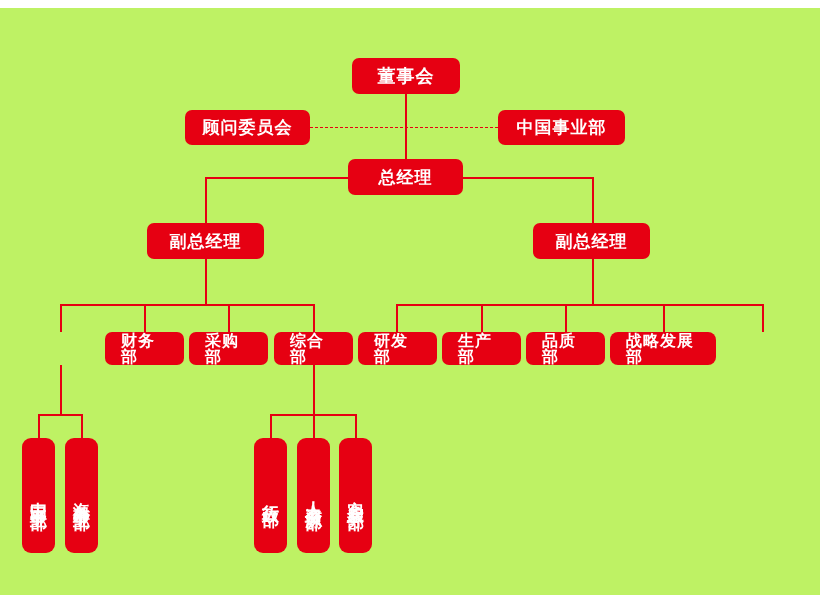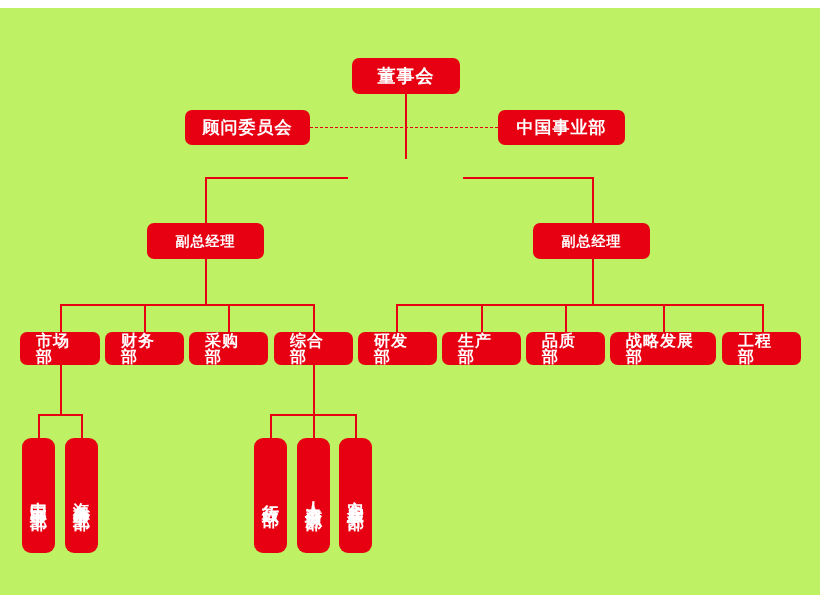--- a/index.html
+++ b/index.html
@@ -44,21 +44,21 @@
     writing-mode: vertical-rl;
     text-orientation: upright;
     font-size: 17px;
     letter-spacing: 3px;
     padding: 14px 0;
     border-radius: 9px;
   }
 
   .node.lvl1 { font-size: 18px; }
   .node.lvl2 { font-size: 17px; }
-  .node.lvl3 { font-size: 14px; }
+  .node.lvl3 { font-size: 17px; }
   .node.lvl4 { font-size: 16px; }
 
   
   .ln {
     position: absolute;
     background: #e60012;
     z-index: 1;
   }
   .ln.v { width: 1.6px; }
   .ln.h { height: 1.6px; }
@@ -78,20 +78,21 @@
   <div class="node horiz lvl1" style="left:352px; top:50px; width:108px; height:36px;">董事会</div>
 
   <div class="ln v" style="left:405px; top:86px; height:65px;"></div>
 
   <div class="node horiz lvl2" style="left:185px; top:102px; width:125px; height:35px;">顾问委员会</div>
 
   <div class="node horiz lvl2" style="left:498px; top:102px; width:127px; height:35px;">中国事业部</div>
 
   <div class="ln-dashed" style="left:310px; top:119px; width:188px;"></div>
 
+  <div class="node horiz lvl2" style="left:348px; top:151px; width:115px; height:36px;">总经理</div>
 
   <div class="ln h" style="left:205px; top:169px; width:143px;"></div>
   <div class="ln h" style="left:463px; top:169px; width:129px;"></div>
   <div class="ln v" style="left:205px; top:169px; height:46px;"></div>
   <div class="ln v" style="left:592px; top:169px; height:46px;"></div>
 
   <div class="node horiz lvl3" style="left:147px; top:215px; width:117px; height:36px;">副总经理</div>
 
   <div class="node horiz lvl3" style="left:533px; top:215px; width:117px; height:36px;">副总经理</div>
 
@@ -103,30 +104,28 @@
   <div class="ln v" style="left:313px; top:296px; height:28px;"></div>
 
   <div class="ln v" style="left:592px; top:251px; height:46px;"></div>
   <div class="ln h" style="left:396px; top:296px; width:367px;"></div>
   <div class="ln v" style="left:396px; top:296px; height:28px;"></div>
   <div class="ln v" style="left:481px; top:296px; height:28px;"></div>
   <div class="ln v" style="left:565px; top:296px; height:28px;"></div>
   <div class="ln v" style="left:663px; top:296px; height:28px;"></div>
   <div class="ln v" style="left:762px; top:296px; height:28px;"></div>
 
-  <div class="node horiz lvl4" style="left:20px;  top:324px; width:80px; height:33px;">市场部</div>
   <div class="node horiz lvl4" style="left:189px; top:324px; width:79px; height:33px;">采购部</div>
   <div class="node horiz lvl4" style="left:105px; top:324px; width:79px; height:33px;">财务部</div>
   <div class="node horiz lvl4" style="left:358px; top:324px; width:79px; height:33px;">研发部</div>
 
   <div class="node horiz lvl4" style="left:274px; top:324px; width:79px; height:33px;">综合部</div>
   <div class="node horiz lvl4" style="left:526px; top:324px; width:79px; height:33px;">品质部</div>
   <div class="node horiz lvl4" style="left:442px; top:324px; width:79px; height:33px;">生产部</div>
   <div class="node horiz lvl4" style="left:610px; top:324px; width:106px; height:33px;border-radius:8px;">战略发展部</div>
-  <div class="node horiz lvl4" style="left:722px; top:324px; width:79px; height:33px;">工程部</div>
 
   <div class="ln v" style="left:60px; top:357px; height:50px;"></div>
   <div class="ln h" style="left:38px; top:406px; width:44px;"></div>
   <div class="ln v" style="left:38px; top:406px; height:25px;"></div>
   <div class="ln v" style="left:81px; top:406px; height:25px;"></div>
 
   <div class="node vert" style="left:22px; top:430px; width:33px; height:115px;">中国事业部</div>
   <div class="node vert" style="left:65px; top:430px; width:33px; height:115px;">海外事业部</div>
 
   <div class="ln v" style="left:313px; top:357px; height:50px;"></div>

